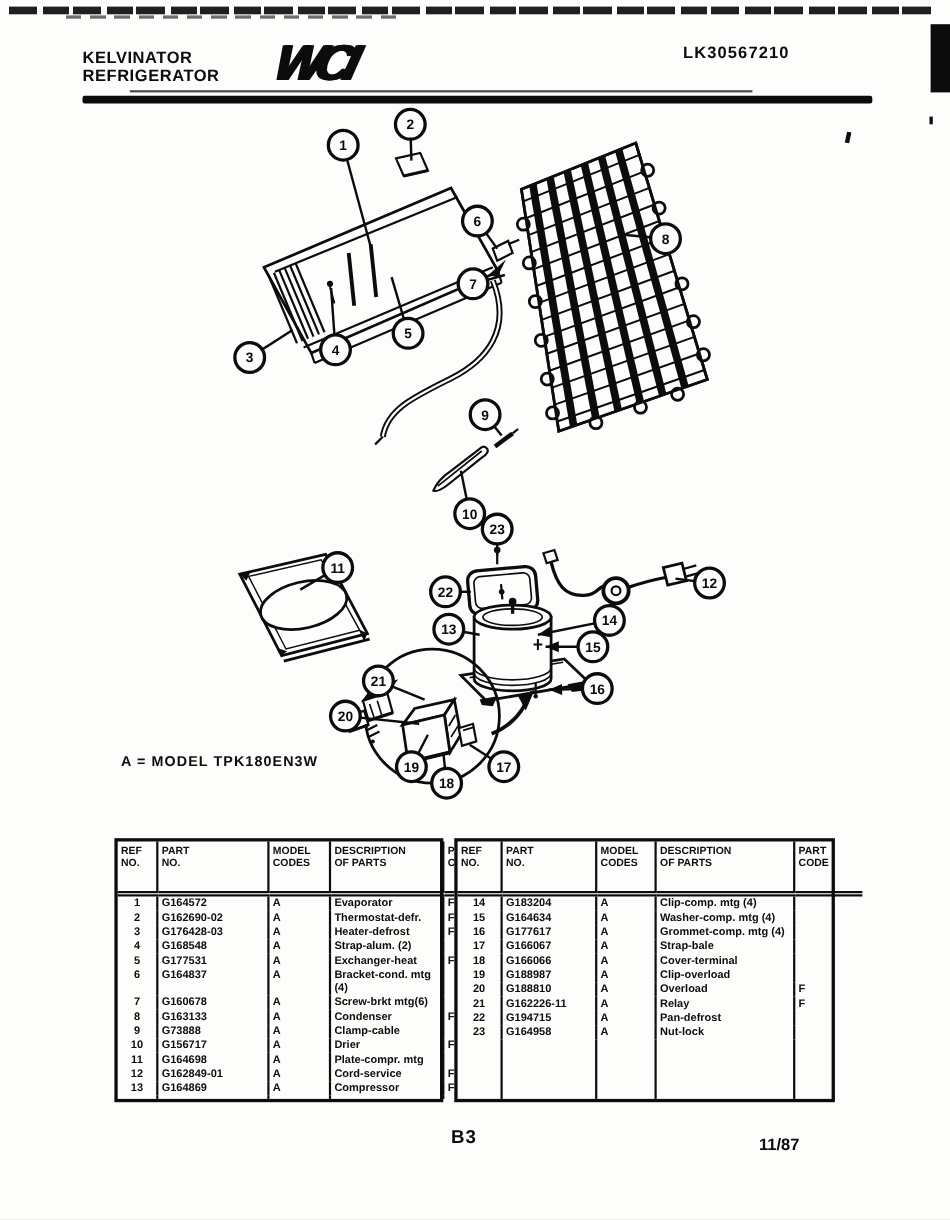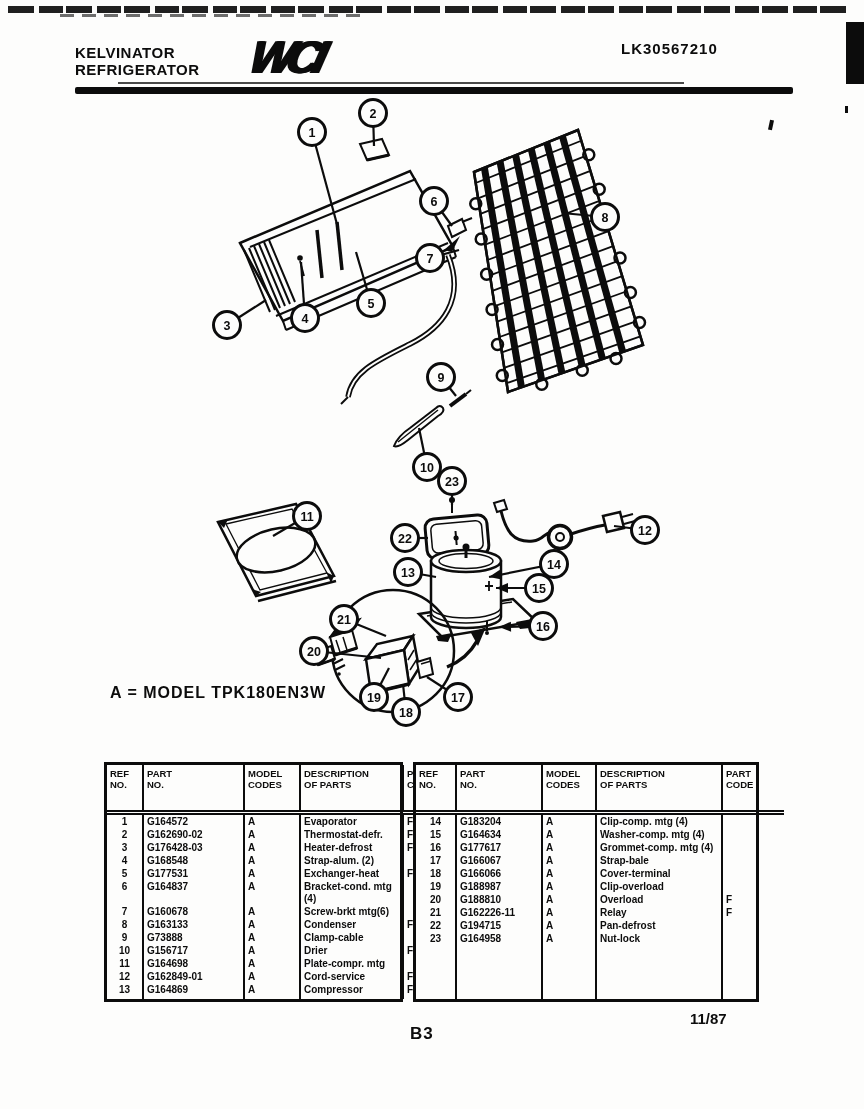--- a/index.html
+++ b/index.html
@@ -16,21 +16,21 @@
   .rule-thin{left:118px;top:82px;width:566px;height:2px;background:#0c0c0c;opacity:.75;}
   
   .speck-top{left:8px;top:6px;width:842px;height:7px;opacity:.92;
      background:repeating-linear-gradient(90deg,#0c0c0c 0 26px,transparent 26px 31px,#0c0c0c 31px 55px,transparent 55px 58px);}
   .speck-top2{left:60px;top:14px;width:300px;height:3px;opacity:.6;
      background:repeating-linear-gradient(90deg,#0c0c0c 0 14px,transparent 14px 22px);}
   .blob-right{left:846px;top:22px;width:18px;height:62px;background:#0c0c0c;}
   .tick1{left:769px;top:120px;width:4px;height:10px;background:#0c0c0c;transform:rotate(12deg);}
   .tick2{left:845px;top:106px;width:3px;height:7px;background:#0c0c0c;}
   
-  .model-note{left:110px;top:684px;font-size:16px;font-weight:800;letter-spacing:1px;}
+  .model-note{left:110px;top:684px;font-size:13px;font-weight:800;letter-spacing:1px;}
   
   .twrap{top:762px;height:240px;border:3px solid #0c0c0c;box-sizing:border-box;background:#fdfdfc;}
   .twrap.tL{left:104px;width:299px;}
   .twrap.tR{left:413px;width:346px;}
   table{border-collapse:collapse;width:100%;height:100%;table-layout:fixed;}
   th,td{border-right:2px solid #0c0c0c;padding:1px 3px 0 3px;vertical-align:top;text-align:left;
         font-weight:800;overflow:hidden;}
   th:last-child,td:last-child{border-right:none;}
   th{font-size:9.5px;line-height:10.5px;white-space:pre-line;border-bottom:5px double #0c0c0c;padding-top:4px;padding-bottom:20px;}
   td{font-size:10px;line-height:12px;}
@@ -42,21 +42,21 @@
   .tL th:nth-child(4),.tL td:nth-child(4){width:95px;}
   .tL th:nth-child(5),.tL td:nth-child(5){width:24px;}
   .tR th:nth-child(1),.tR td:nth-child(1){width:33px;}
   .tR th:nth-child(2),.tR td:nth-child(2){width:78px;}
   .tR th:nth-child(3),.tR td:nth-child(3){width:46px;}
   .tR th:nth-child(4),.tR td:nth-child(4){width:118px;}
   .tR th:nth-child(5),.tR td:nth-child(5){width:55px;}
   td.c-ref{text-align:center;}
   
   .page-id{left:410px;top:1024px;font-size:17px;font-weight:800;letter-spacing:1px;text-align:right;}
-  .issue{left:690px;top:1010px;font-size:15px;font-weight:800;}
+  .issue{left:690px;top:1032px;font-size:15px;font-weight:800;}
   
   svg text{font-family:"Liberation Sans",sans-serif;}
 </style>
 </head>
 <body>
 
 <div class="page">
 
   <div class="abs speck-top"></div>
   <div class="abs speck-top2"></div>

